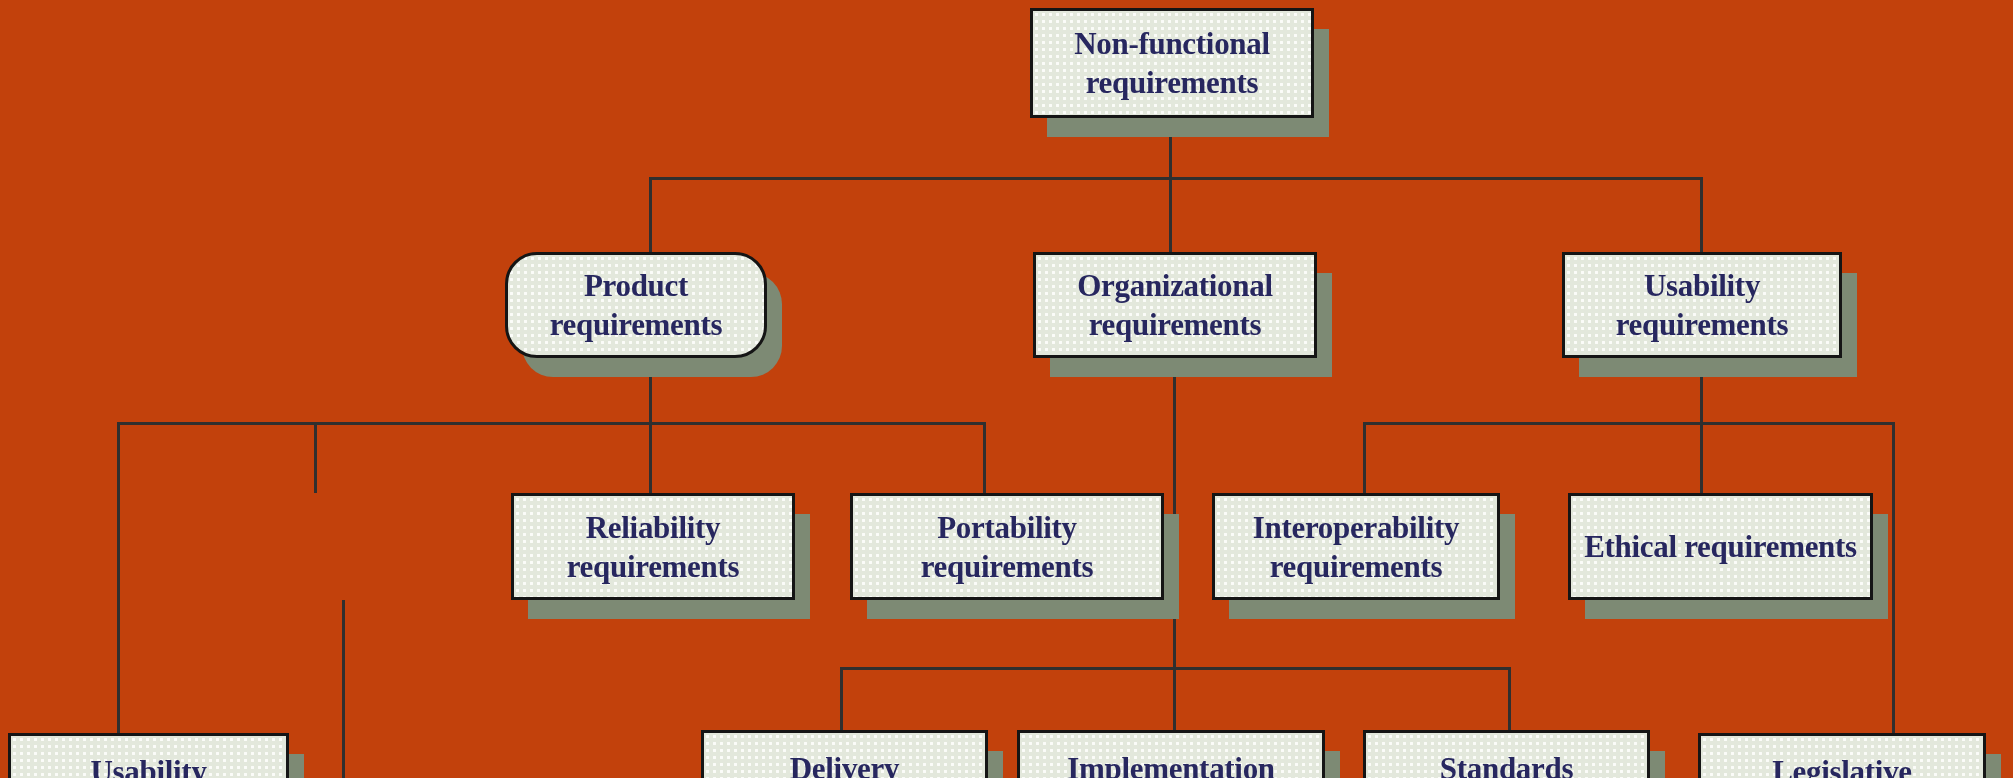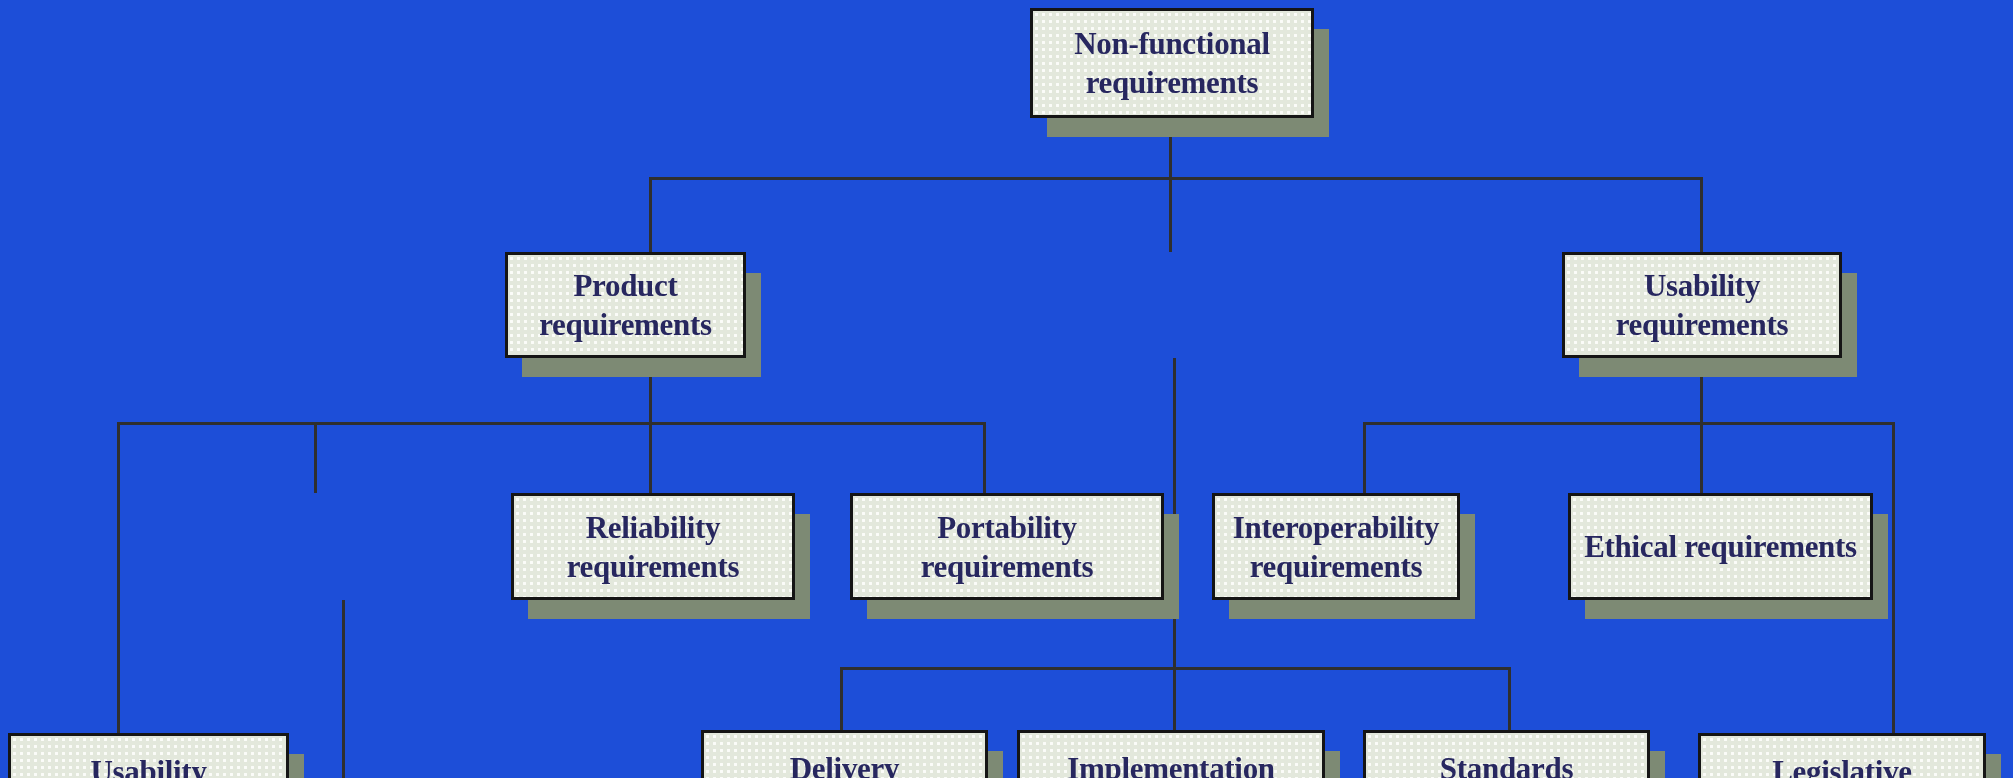--- a/index.html
+++ b/index.html
@@ -1,19 +1,19 @@
 <!DOCTYPE html>
 <html><head>
 <meta charset="utf-8">
 <style>
   html,body{margin:0;padding:0;background:#fff;}
   .canvas{
     position:relative;
     width:2013px;height:778px;
-    background:#1d4ed8;
+    background:#c2410c;
     overflow:hidden;
     font-family:"Liberation Serif","DejaVu Serif",serif;
   }
   .node{
     position:absolute;
     box-sizing:border-box;
     border:3px solid #151515;
     background-color:#e3e8dc;
     background-image:radial-gradient(#fbfcf9 1.4px, rgba(255,255,255,0) 1.7px);
     background-size:7px 7px;
@@ -64,34 +64,37 @@
 
   <div class="vline" style="left:1700px;top:358px;height:135px;"></div>
   <div class="hline" style="left:1363px;top:422px;width:532px;"></div>
   <div class="vline" style="left:1363px;top:422px;height:71px;"></div>
   <div class="vline" style="left:1892px;top:422px;height:311px;"></div>
 
   <div class="node" style="left:1030px;top:8px;width:284px;height:110px;">
     <span>Non-functional requirements</span>
   </div>
 
-  <div class="node" style="left:505px;top:252px;width:241px;height:106px;">
+  <div class="node" style="left:505px;top:252px;width:262px;height:106px;border-radius:32px;">
     <span>Product requirements</span>
+  </div>
+  <div class="node" style="left:1033px;top:252px;width:284px;height:106px;">
+    <span>Organizational requirements</span>
   </div>
   <div class="node" style="left:1562px;top:252px;width:280px;height:106px;">
     <span>Usability requirements</span>
   </div>
 
   <div class="node" style="left:511px;top:493px;width:284px;height:107px;">
     <span>Reliability requirements</span>
   </div>
   <div class="node" style="left:850px;top:493px;width:314px;height:107px;">
     <span>Portability requirements</span>
   </div>
-  <div class="node" style="left:1212px;top:493px;width:248px;height:107px;">
+  <div class="node" style="left:1212px;top:493px;width:288px;height:107px;">
     <span>Interoperability requirements</span>
   </div>
   <div class="node" style="left:1568px;top:493px;width:305px;height:107px;">
     <span>Ethical requirements</span>
   </div>
 
   <div class="node cut" style="left:8px;top:733px;width:281px;height:106px;">
     <span>Usability</span>
   </div>
   <div class="node cut" style="left:701px;top:730px;width:287px;height:106px;">

